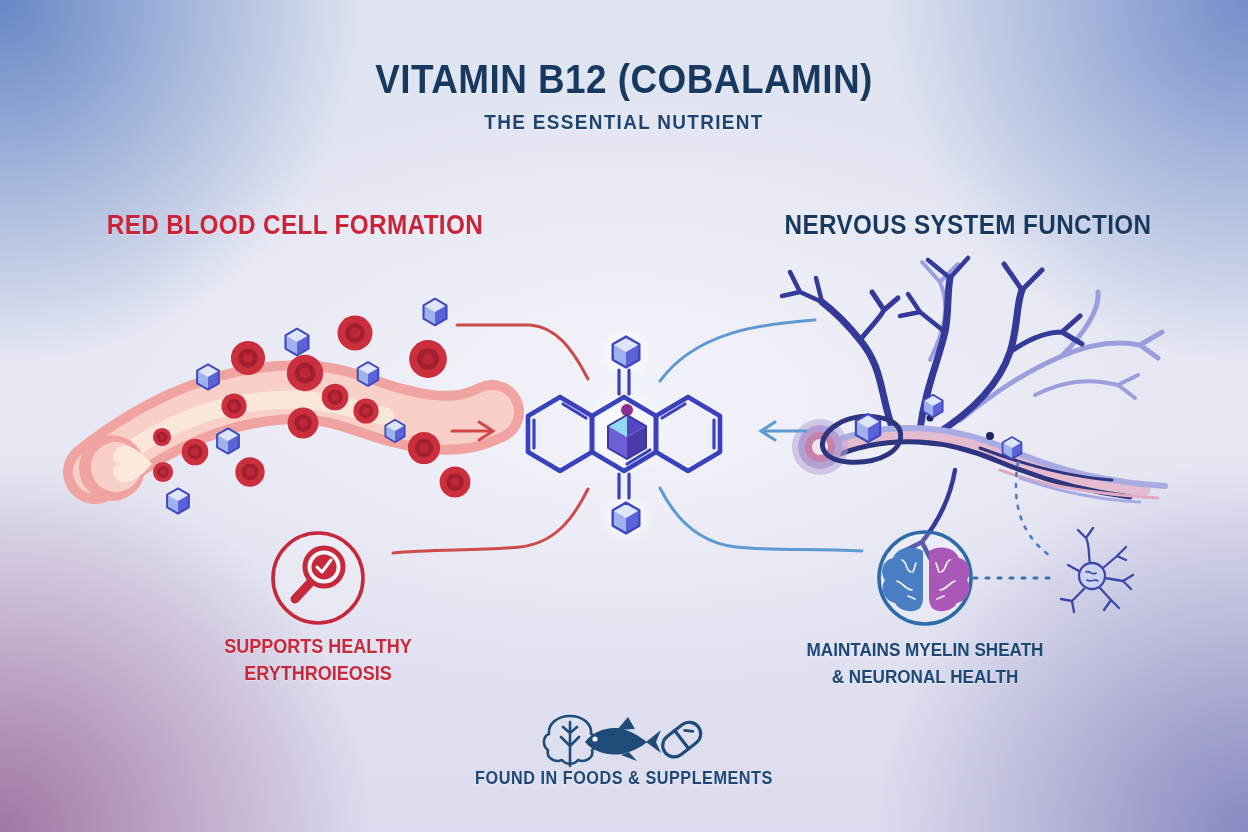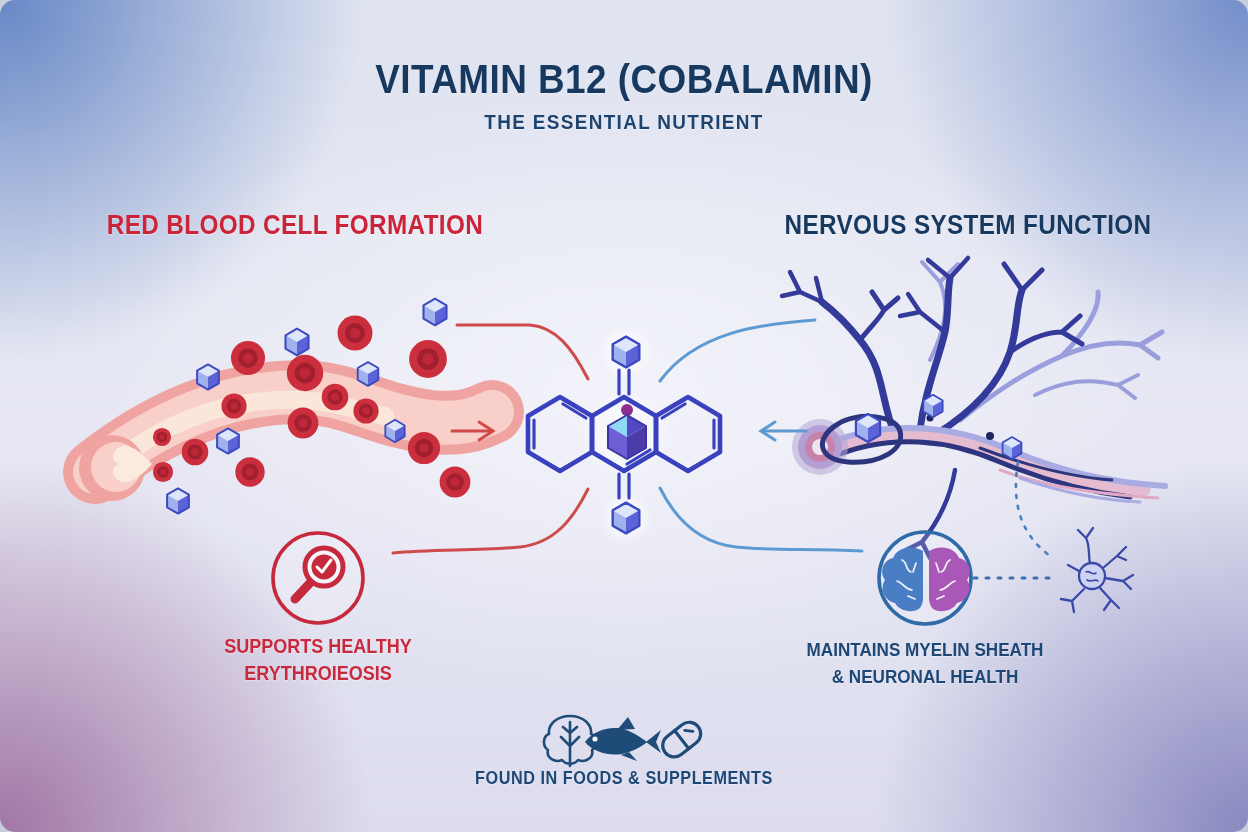--- a/index.html
+++ b/index.html
@@ -6,21 +6,20 @@
   .canvas{
     position:relative;width:1248px;height:832px;overflow:hidden;
     font-family:"Liberation Sans",sans-serif;
     background:
       radial-gradient(ellipse 760px 440px at 50% 47%, rgba(243,244,250,0.95) 0%, rgba(243,244,250,0) 68%),
       radial-gradient(circle 560px at 0% 0%,   rgba(96,130,195,0.95) 0%, rgba(96,130,195,0) 65%),
       radial-gradient(circle 560px at 100% 0%, rgba(105,133,198,0.90) 0%, rgba(105,133,198,0) 65%),
       radial-gradient(circle 600px at 0% 100%, rgba(158,113,160,0.95) 0%, rgba(158,113,160,0) 62%),
       radial-gradient(circle 600px at 100% 100%, rgba(130,129,188,0.92) 0%, rgba(130,129,188,0) 62%),
       linear-gradient(180deg,#dfe3f0 0%, #e7e8f3 50%, #dcdcee 100%);
-    border-radius: 15px;
   }
   .txt{position:absolute;left:0;right:0;text-align:center;
        text-shadow:0 1px 1px rgba(255,255,255,0.45);}
   .condensed{transform:scaleX(0.9);}
   .title{top:56px;font-size:41px;font-weight:800;letter-spacing:0.5px;color:#17395f;}
   .subtitle{top:110px;font-size:21px;font-weight:700;letter-spacing:1.5px;color:#1d4470;}
   .heading{top:210px;font-size:27px;font-weight:800;letter-spacing:0.4px;}
   .heading.left{left:60px;right:auto;width:470px;color:#cb2438;}
   .heading.right{left:auto;right:70px;width:420px;color:#17395f;}
   .caption{font-size:20px;font-weight:800;line-height:27px;}

